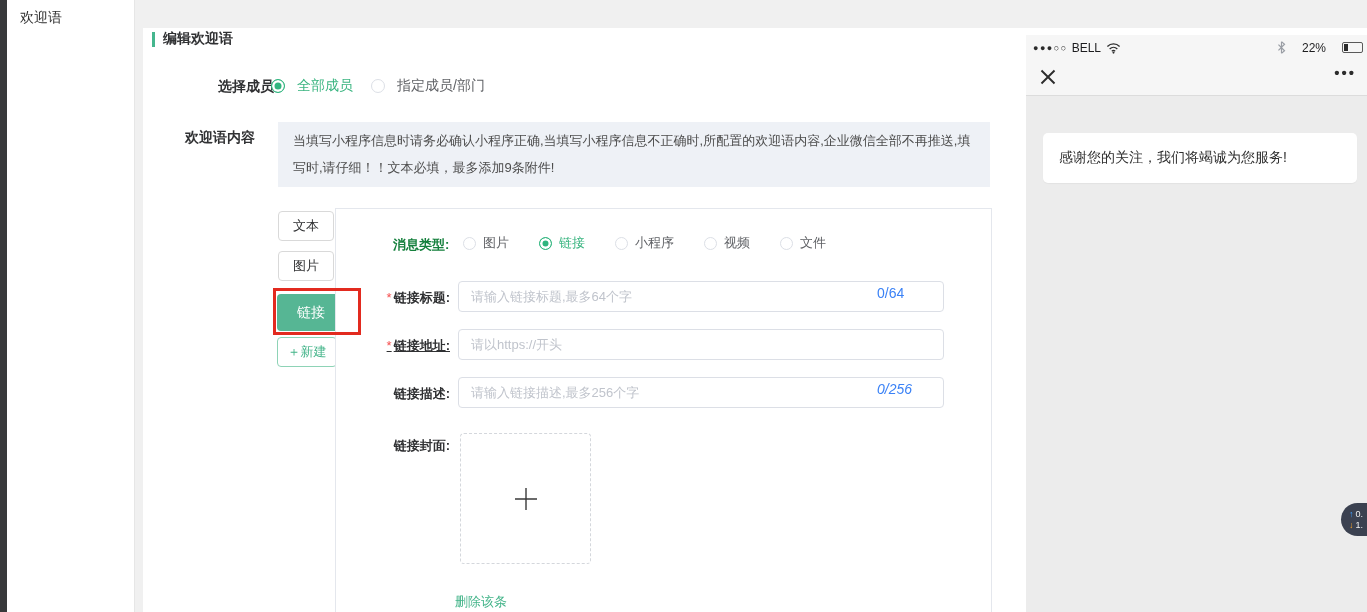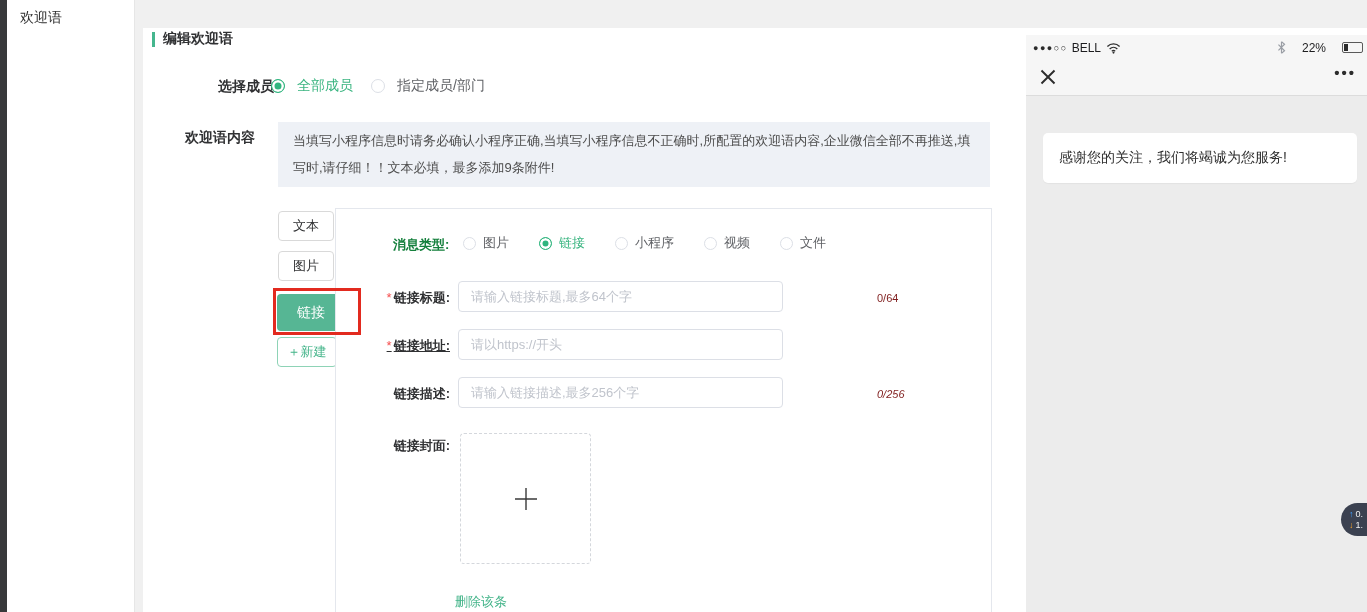--- a/index.html
+++ b/index.html
@@ -44,24 +44,24 @@
   
   .panel{position:absolute;left:335px;top:208px;width:657px;height:430px;border:1px solid #e4e7ed;background:#fff;}
 
   .msgtype-label{position:absolute;left:393px;top:236px;font-size:13px;font-weight:bold;color:#15803d;}
   .msgtype-opts{position:absolute;left:463px;top:234px;display:flex;gap:30px;}
   .msgtype-opts .radio-opt{position:static;font-size:13px;gap:7px;}
   .msgtype-opts .radio{width:13px;height:13px;}
 
   .field-label{position:absolute;left:370px;width:80px;text-align:right;font-size:13px;font-weight:bold;color:#303133;}
   .req{color:#f54e4e;margin-right:2px;font-weight:normal;}
-  .txt-input{position:absolute;left:458px;width:325px;height:31px;border:1px solid #dcdfe6;border-radius:4px;
+  .txt-input{position:absolute;left:458px;width:486px;height:31px;border:1px solid #dcdfe6;border-radius:4px;
              padding:1px 12px;font-size:13px;color:#303133;outline:none;background:#fff;}
   .txt-input::placeholder{color:#c0c4cc;}
-  .counter{position:absolute;font-size:11px;color:#7f1d1d;margin-top:7px;}
+  .counter{position:absolute;font-size:14px;color:#3b82f6;}
 
   .upload-box{position:absolute;left:460px;top:433px;width:131px;height:131px;border:1px dashed #d4d7dc;border-radius:4px;
               background:#fff;display:flex;align-items:center;justify-content:center;cursor:pointer;}
   .delete-link{position:absolute;left:455px;top:593px;font-size:13px;color:#43b489;cursor:pointer;}
 
   
   .phone{position:absolute;left:1026px;top:35px;width:341px;height:577px;background:#ececec;}
   .p-top{position:absolute;left:0;top:0;width:100%;height:61px;background:#f6f6f6;border-bottom:1px solid #dcdcdc;}
   .statusbar{position:relative;height:25px;display:flex;align-items:center;padding:0 4px 0 7px;font-size:12px;color:#1d1d1f;}
   .sig-dots{font-size:9px;letter-spacing:1.5px;margin-right:4px;color:#2b2b2b;}

